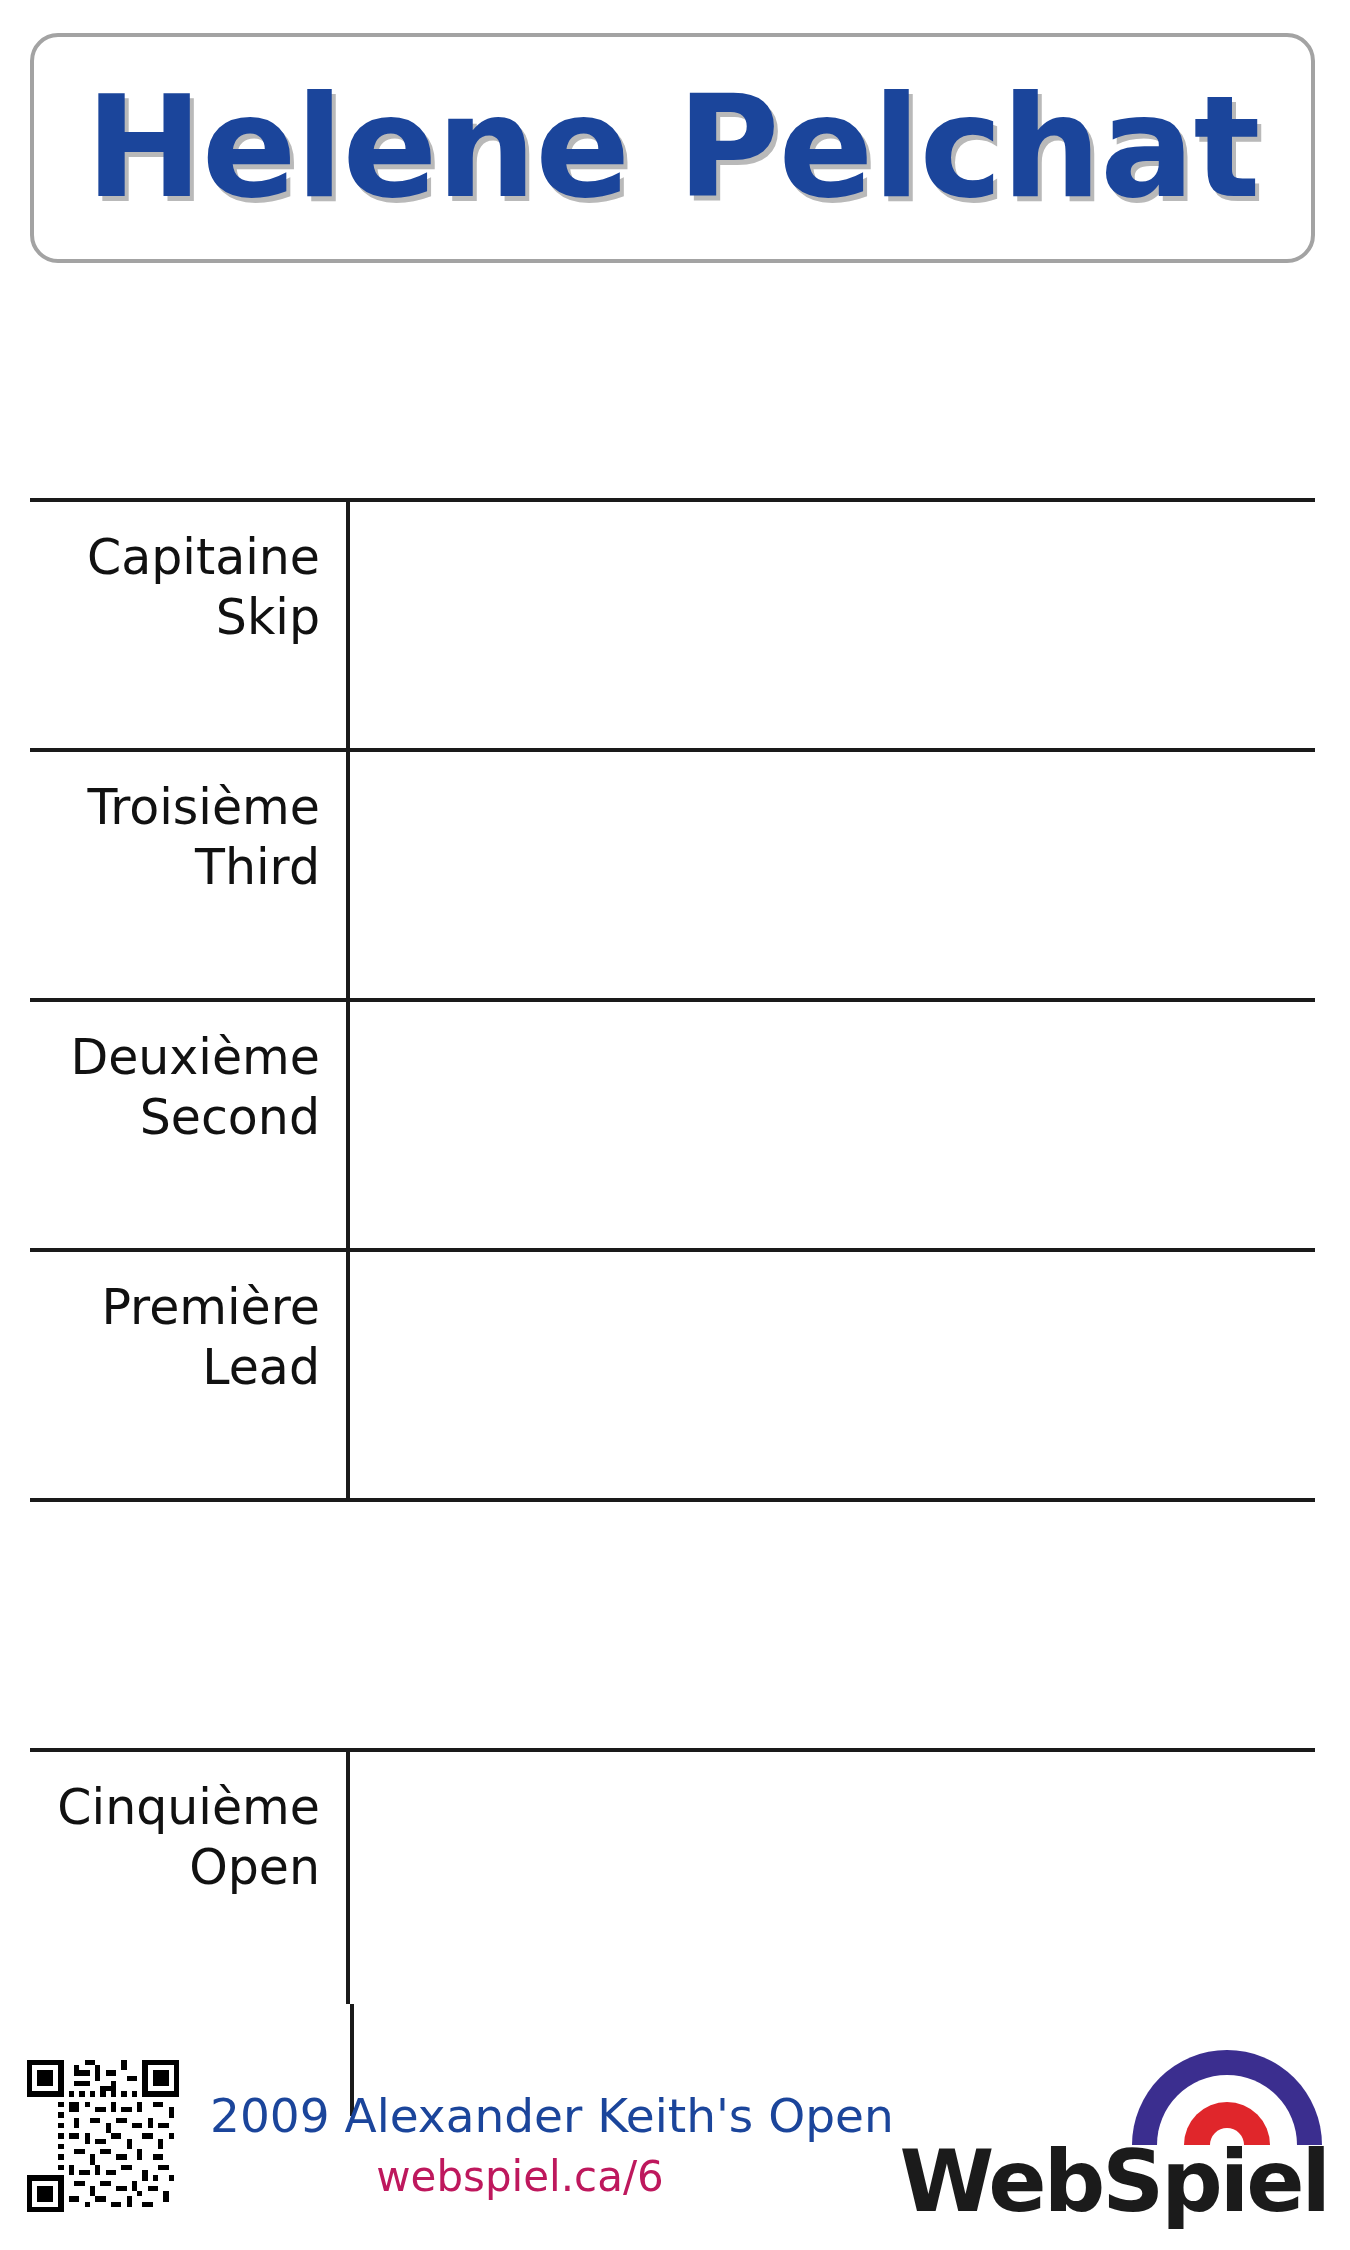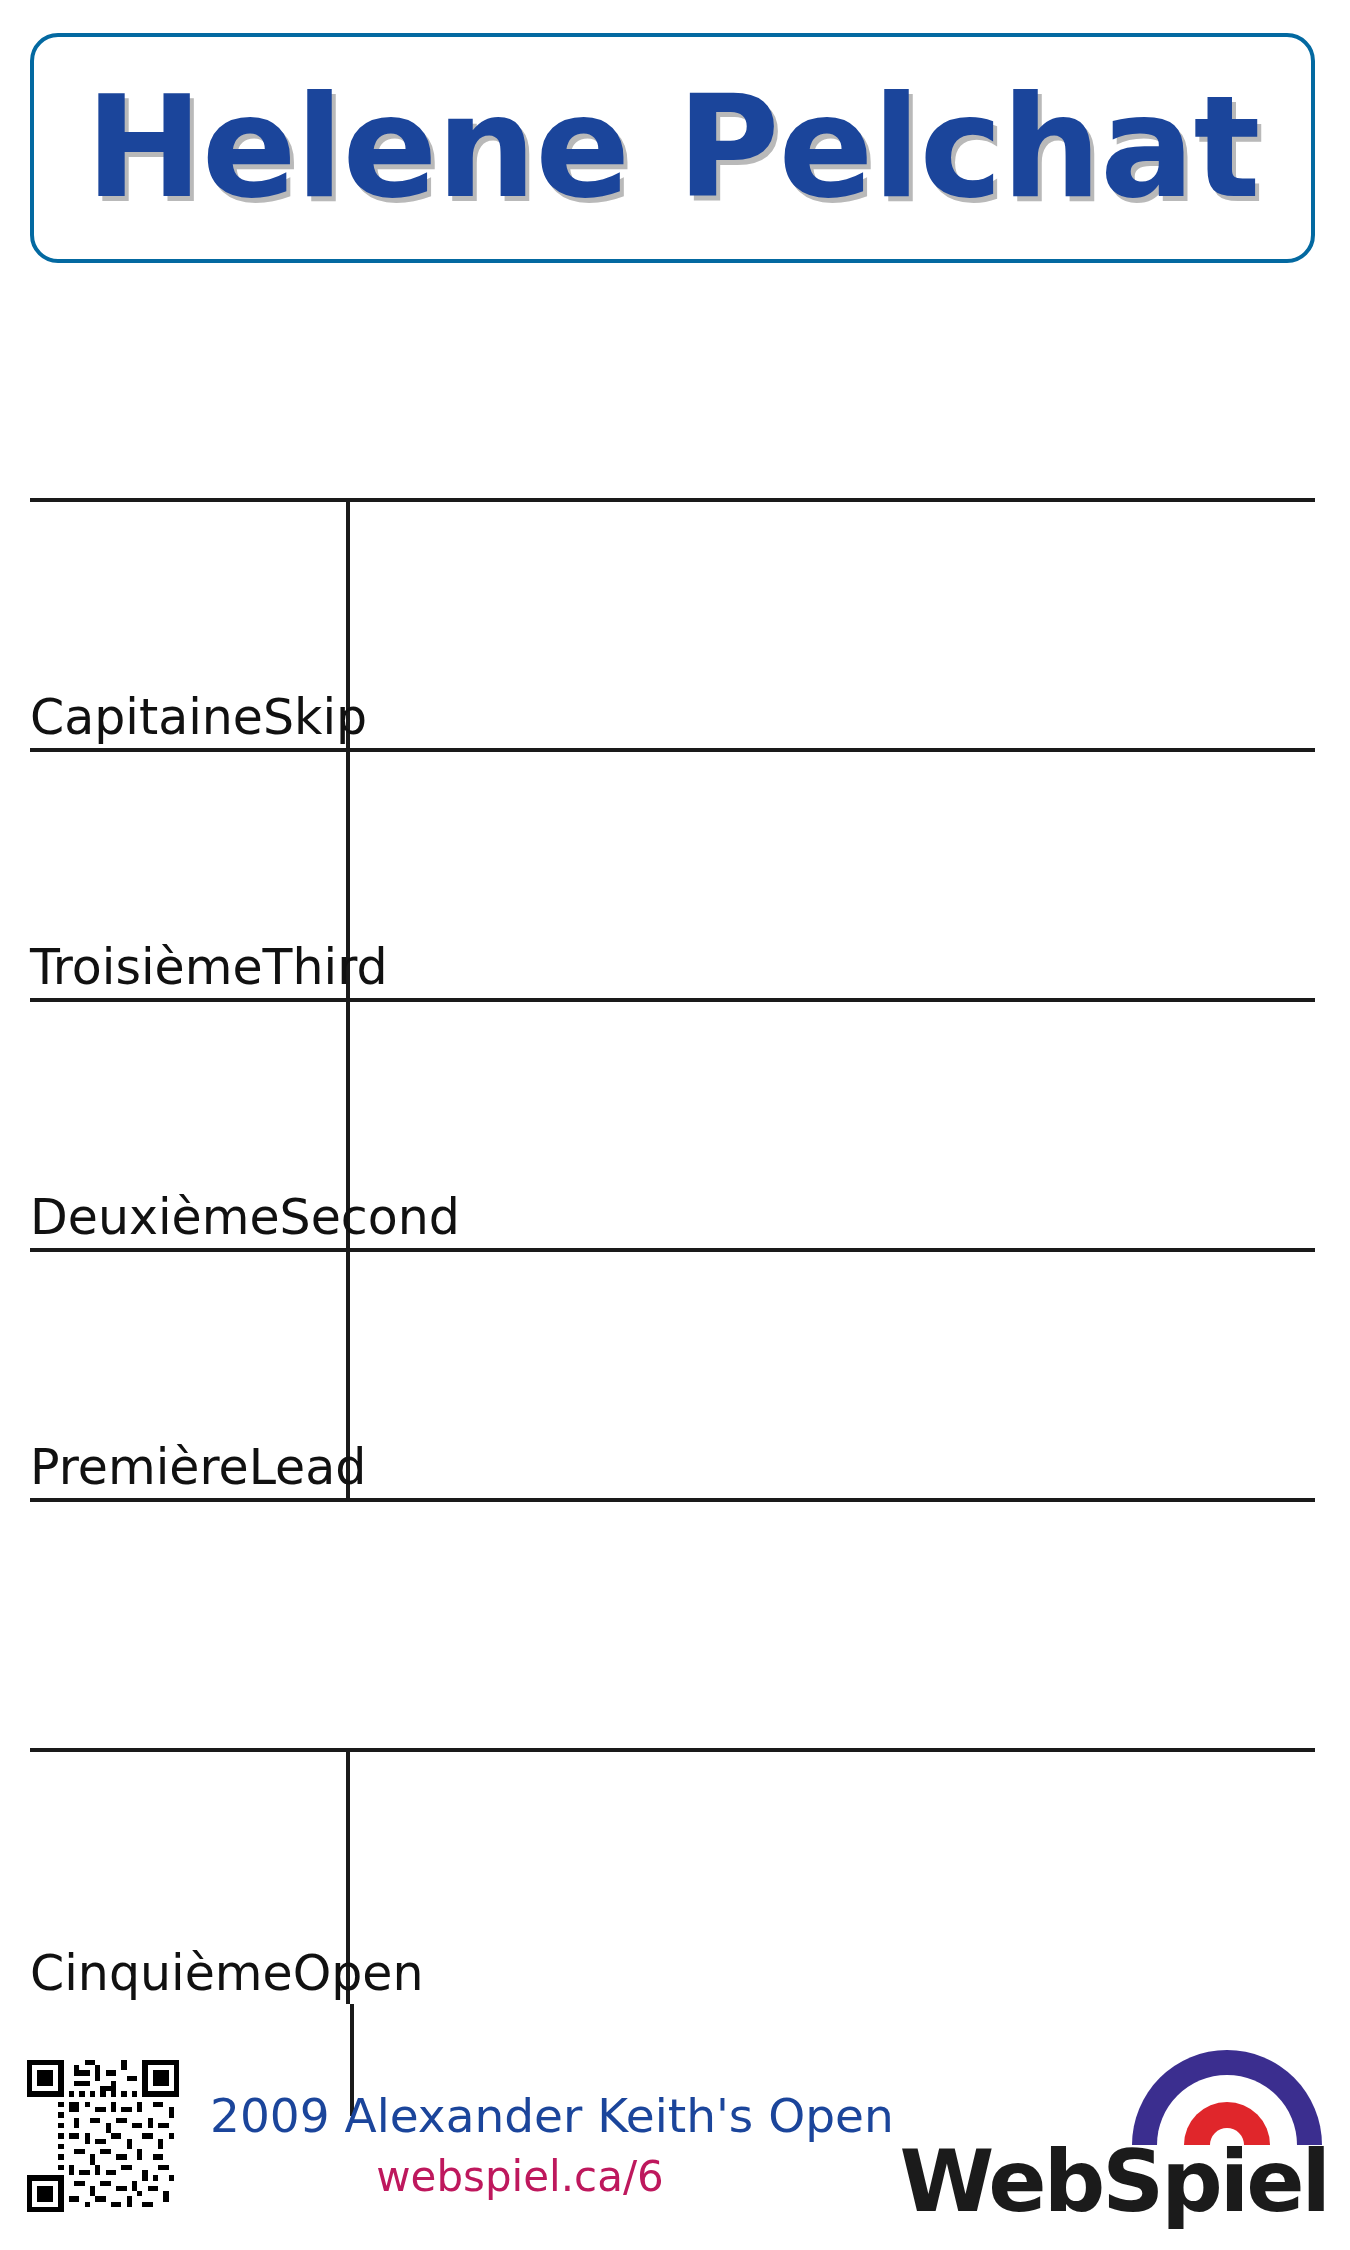--- a/index.html
+++ b/index.html
@@ -22,21 +22,21 @@
     box-sizing: border-box;
   }
 
   
   .title-plate {
     position: absolute;
     left: 30px;
     top: 33px;
     width: 1285px;
     height: 230px;
-    border: 4px solid #0369a1;
+    border: 4px solid #a3a3a3;
     border-radius: 28px;
     box-sizing: border-box;
     display: flex;
     align-items: center;
     justify-content: center;
     background: #ffffff;
   }
   .title-text {
     font-family: "DejaVu Sans", sans-serif;
     font-size: 140px;
@@ -66,21 +66,21 @@
     height: 256px;
   }
   .label-cell {
     width: 320px;
     box-sizing: border-box;
     padding-right: 26px;
     padding-top: 26px;
     text-align: right;
     border-right: 4px solid #1a1a1a;
     display: flex;
-    flex-direction: row;
+    flex-direction: column;
     justify-content: flex-start;
     align-items: flex-end;
   }
   .label-fr, .label-en {
     font-family: "DejaVu Sans", sans-serif;
     font-size: 49px;
     color: #111111;
     line-height: 1.22;
     white-space: nowrap;
   }

